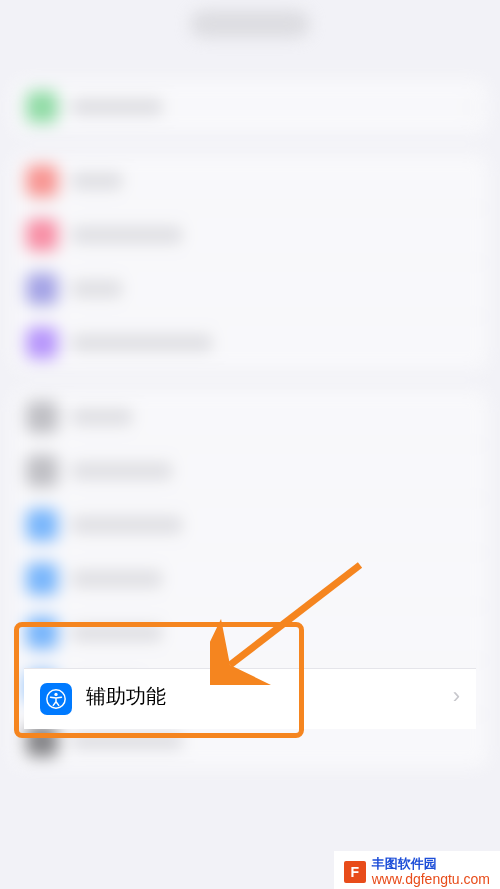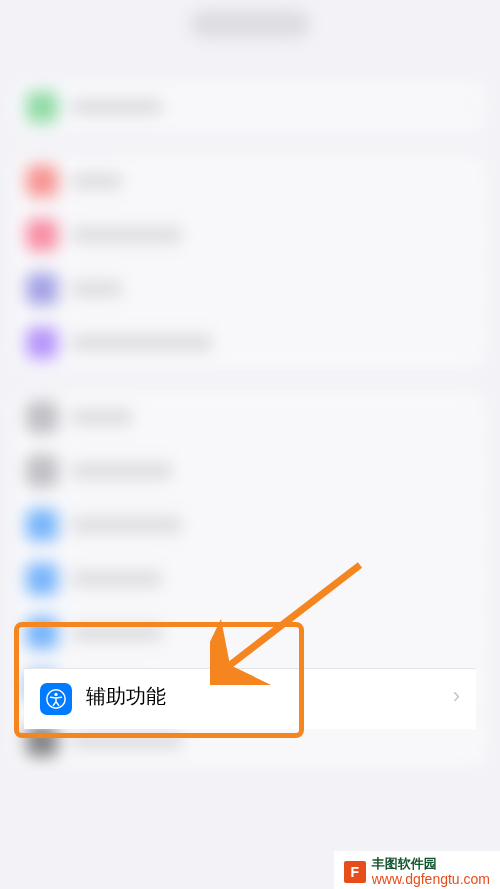--- a/index.html
+++ b/index.html
@@ -128,21 +128,21 @@
       background: #e84c1a;
       color: #fff;
       font-weight: bold;
       display: flex;
       align-items: center;
       justify-content: center;
       font-size: 14px;
       border-radius: 2px;
     }
     .wm-text { display: flex; flex-direction: column; line-height: 1.1; }
-    .wm-name { font-size: 13px; color: #14532d; font-weight: 600; }
+    .wm-name { font-size: 13px; color: #1d4ed8; font-weight: 600; }
     .wm-url { font-size: 14px; color: #e84c1a; }
   </style>
 </head>
 <body>
 
 <div class="blur-overlay">
   <div class="status-notch">
     <div class="notch"></div>
   </div>
 

